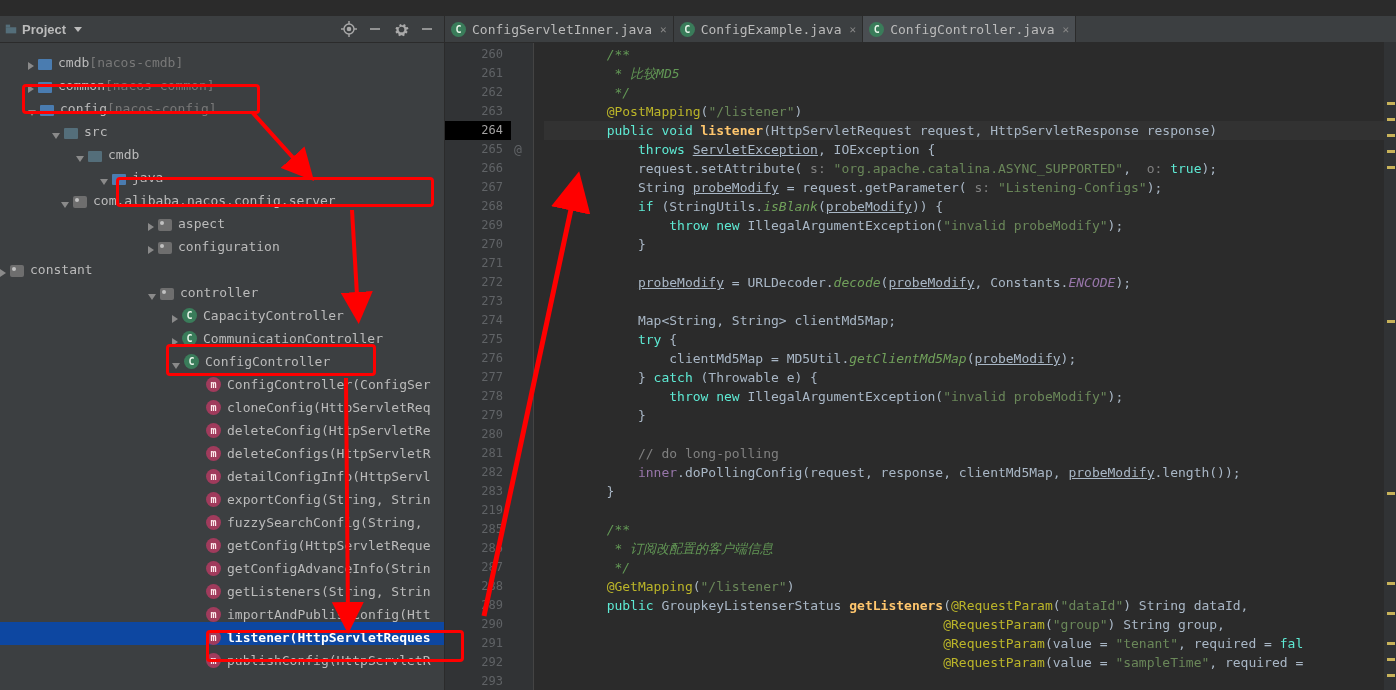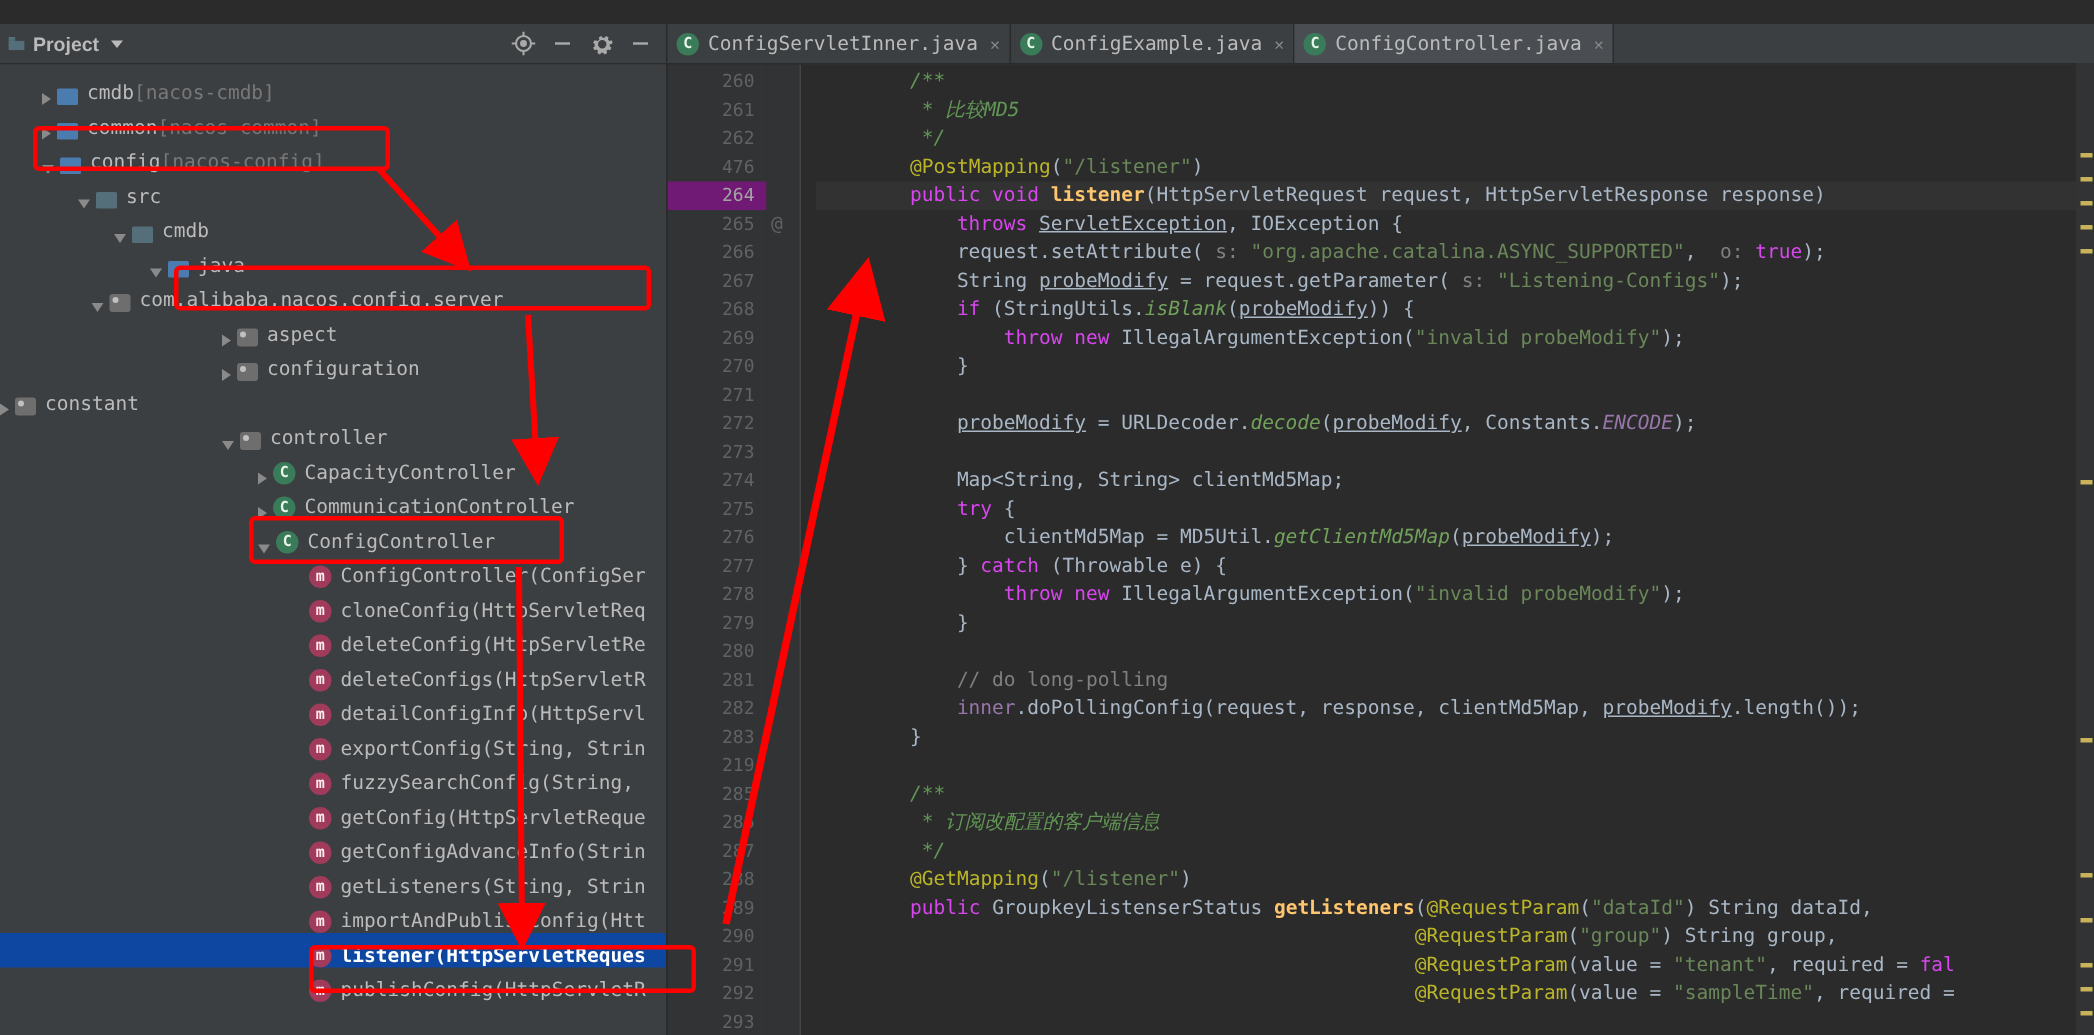--- a/index.html
+++ b/index.html
@@ -247,39 +247,39 @@
     border-right: 1px solid #444;
     padding-top: 2px;
   }
   .gutter div, .gutter-extra div {
     height: 19px;
     line-height: 19px;
     padding-right: 8px;
   }
   .gutter div.current {
     color: #a4a3a3;
-    background: #701a75;
+    background: #000000;
   }
   .gutter-extra div { text-align: center; color: #606366;}
   .code {
     flex: 1;
     padding-top: 2px;
     padding-left: 10px;
     font-size: 13px;
     overflow: hidden;
     white-space: pre;
   }
   .code .line {
     height: 19px;
     line-height: 19px;
   }
   .code .line.hl {
     background: #323232;
   }
-  .kw { color: #d946ef; }
+  .kw { color: #5eead4; }
   .str { color: #6a8759; }
   .ann { color: #bbb529; }
   .cmt { color: #629755; font-style: italic; }
   .cmt-cn { color: #629755; font-style: italic; }
   .itf { color: #71a15b; font-style: italic; }
   .fld { color: #9876aa; }
   .decl { font-weight: bold; color: #ffc66d;}
   .u { text-decoration: underline; text-align: center; }
 
   .right-marks {
@@ -508,21 +508,21 @@
           <span class="c-icon">C</span>
           <span>ConfigController.java</span>
           <span class="close">✕</span>
         </div>
       </div>
     <div class="code-scroll">
       <div class="gutter" id="gutter">
           <div>260</div>
           <div>261</div>
           <div>262</div>
-          <div>476</div>
+          <div>263</div>
           <div class="current">264</div>
           <div>265</div>
           <div>266</div>
           <div>267</div>
           <div>268</div>
           <div>269</div>
           <div>270</div>
           <div>271</div>
           <div>272</div>
           <div>273</div>

